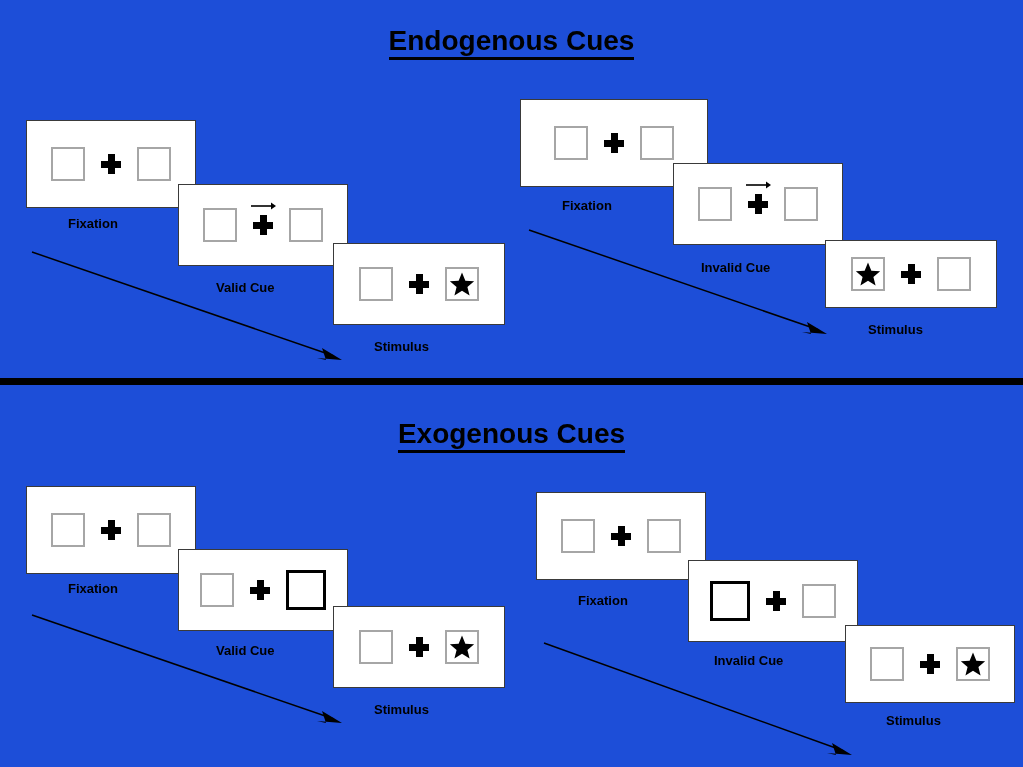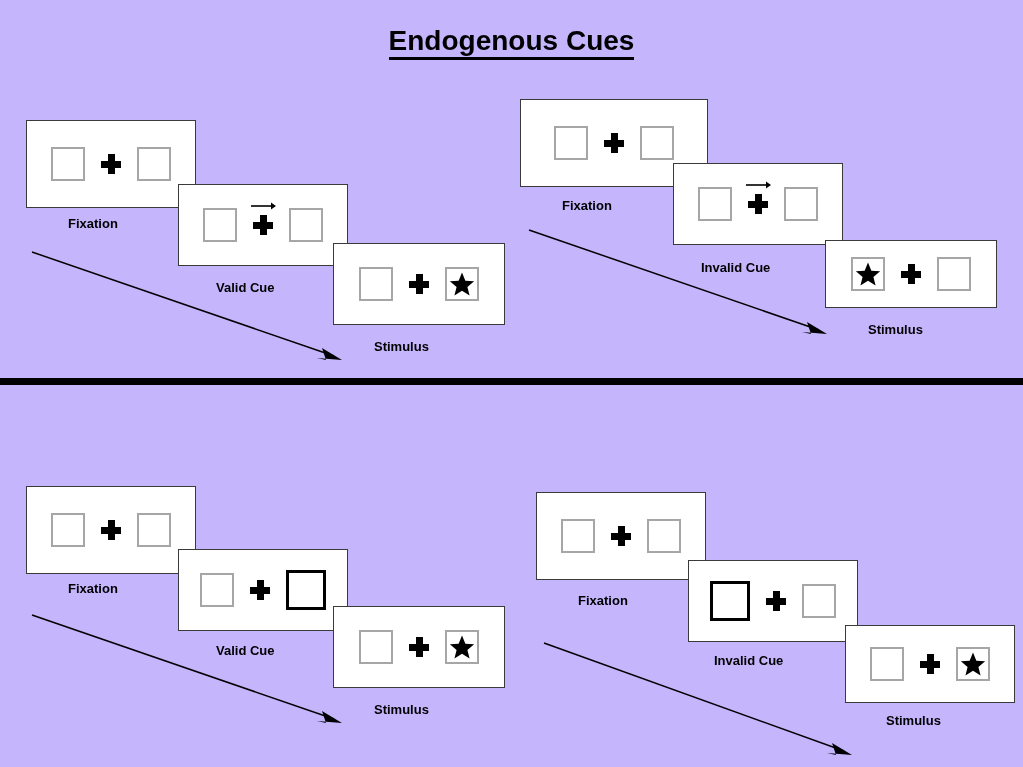--- a/index.html
+++ b/index.html
@@ -8,21 +8,21 @@
     padding: 0;
     background: #ffffff;
   }
   body {
     font-family: "Liberation Sans", sans-serif;
   }
   #figure {
     position: relative;
     width: 1023px;
     height: 767px;
-    background: #c4b5fd;
+    background: #1d4ed8;
     overflow: hidden;
   }
 
   
   .section-title {
     position: absolute;
     width: 100%;
     left: 0;
     text-align: center;
     font-size: 28px;
@@ -242,20 +242,23 @@
 
   <div class="seq-arrow" style="left:527px; top:226px;">
     <svg width="310" height="118" viewBox="0 0 310 118">
       <line x1="2" y1="4" x2="292" y2="104" stroke="#000" stroke-width="1.5"></line>
       <polygon points="300,108 280,96 284,108 275,106" fill="#000"></polygon>
     </svg>
   </div>
 
   <div id="divider"></div>
 
+  <div class="section-title" id="title-exogenous">
+    <span>Exogenous Cues</span>
+  </div>
 
   <div class="frame" id="exo-valid-fixation" style="left:26px; top:486px; width:170px; height:88px;">
     <div class="frame-inner">
       <div class="box"></div>
       <div class="fixcross"></div>
       <div class="box"></div>
     </div>
   </div>
   <div class="caption" style="left:68px; top:581px;">Fixation</div>
 

